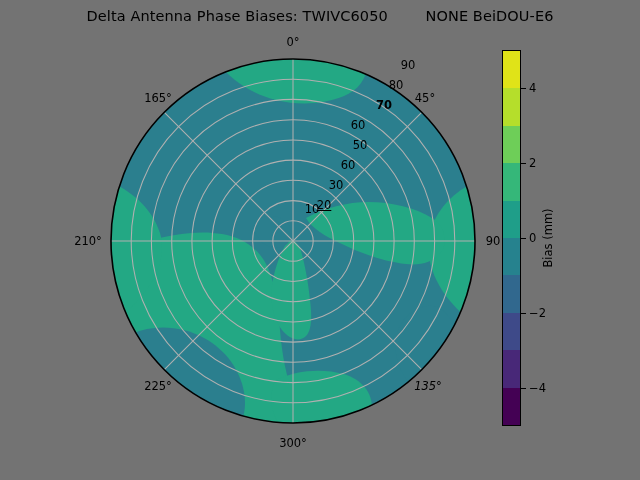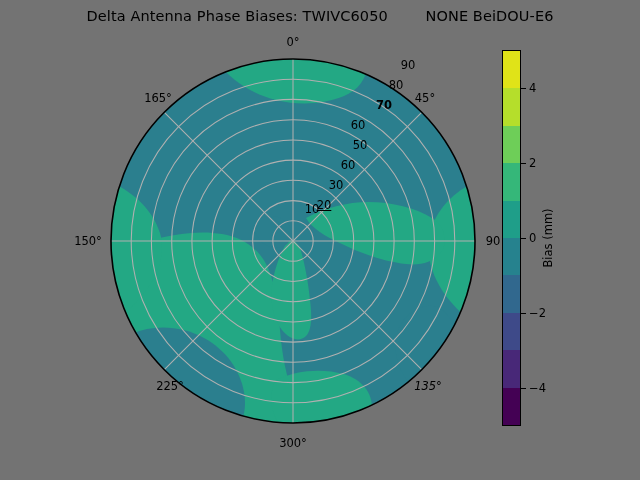--- a/index.html
+++ b/index.html
@@ -206,22 +206,22 @@
       </g>
 
       <circle cx="183" cy="183" r="182" fill="none" stroke="#000000" stroke-width="1.6"></circle>
     </svg>
 
     <div class="ang-label" style="left:183px; top:-16px;">0°</div>
     <div class="ang-label" style="left:315px; top:40px;">45°</div>
     <div class="ang-label" style="left:383px; top:183px;">90</div>
     <div class="ang-label" style="left:318px; top:328px;font-style:italic;">135°</div>
     <div class="ang-label" style="left:183px; top:385px;">300°</div>
-    <div class="ang-label" style="left:60px;  top:328px;">225°</div>
-    <div class="ang-label" style="left:-22px; top:183px;">150°</div>
+    <div class="ang-label" style="left:48px;  top:328px;">225°</div>
+    <div class="ang-label" style="left:-22px; top:183px;">210°</div>
     <div class="ang-label" style="left:48px;  top:40px;">165°</div>
 
     <div class="rad-label" style="left:202px; top:151px;text-align:right;">10</div>
     <div class="rad-label" style="left:214px; top:147px;text-decoration:underline;">20</div>
     <div class="rad-label" style="left:226px; top:127px;">30</div>
     <div class="rad-label" style="left:238px; top:107px;">60</div>
     <div class="rad-label" style="left:250px; top:87px;">50</div>
     <div class="rad-label" style="left:248px; top:67px;">60</div>
     <div class="rad-label" style="left:274px; top:47px;font-weight:bold;">70</div>
     <div class="rad-label" style="left:286px; top:27px;">80</div>

